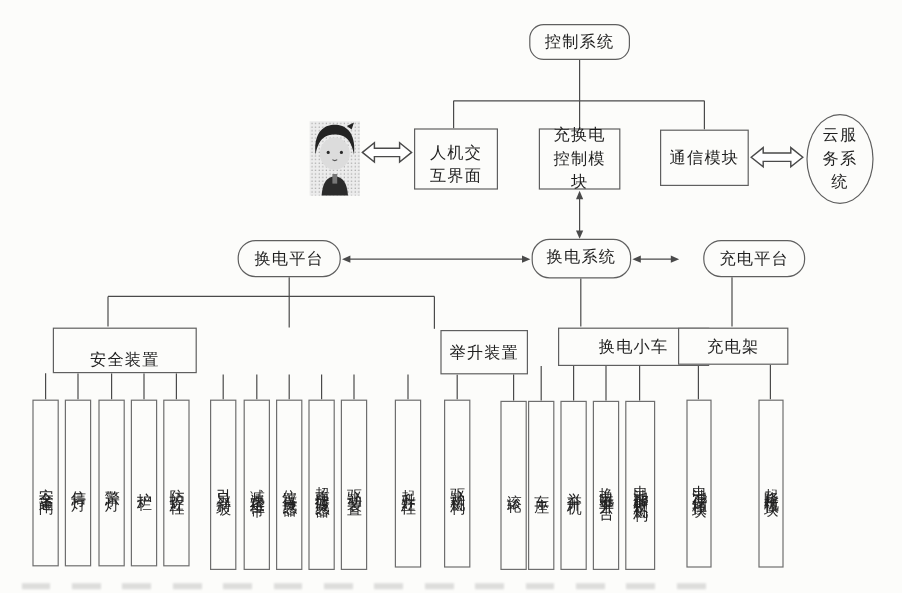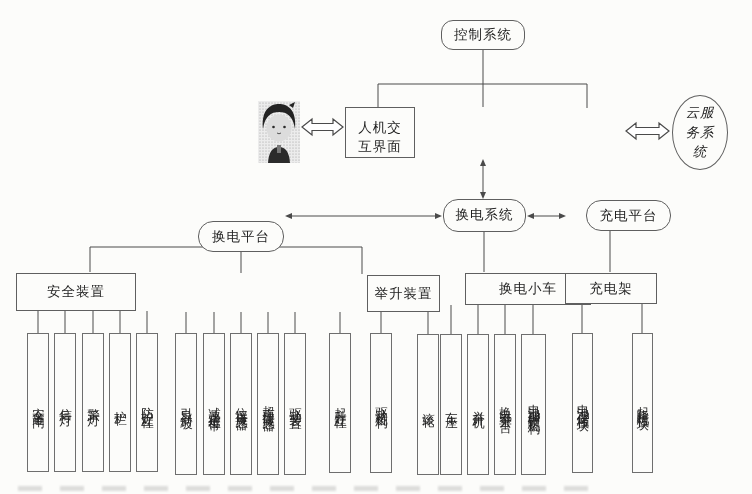--- a/index.html
+++ b/index.html
@@ -17,21 +17,21 @@
     box-sizing:border-box;
     border:1px solid #5f5f5f;
     background:#fcfcfa;
     display:flex;align-items:center;justify-content:center;
     text-align:center;
     font-size:13.5px;letter-spacing:1px;line-height:1.45;
     color:#1f1f1f;
   }
   .round{border-radius:15px;}
   .round.top{border-radius:12px;}
-  .ellipse{border-radius:50%;font-style:italic;}
+  .ellipse{border-radius:50%;}
   .leaf{
     position:absolute;z-index:2;
     box-sizing:border-box;
     width:22px;
     border:1px solid #6e6e6e;
     background:#fcfcfa;
     display:flex;align-items:center;justify-content:center;
   }
   .leaf .v{
     writing-mode:vertical-rl;
@@ -135,35 +135,41 @@
     </svg>
   </div>
 
   <div class="node round top" style="left:441px;top:20px;width:84px;height:30px;">
     <span>控制系统</span>
   </div>
 
   <div class="node pad" style="left:345px;top:107px;width:70px;height:51px;align-items:flex-end;">
     <span>人机交互界面</span>
   </div>
+  <div class="node pad" style="left:449px;top:107px;width:68px;height:51px;">
+    <span>充换电控制模块</span>
+  </div>
+  <div class="node" style="left:550px;top:108px;width:74px;height:47px;">
+    <span>通信模块</span>
+  </div>
   <div class="node ellipse pad" style="left:672px;top:95px;width:56px;height:75px;">
     <span>云服务系统</span>
   </div>
 
-  <div class="node round" style="left:198px;top:200px;width:86px;height:31px;margin-top:21px;">
+  <div class="node round" style="left:198px;top:200px;width:86px;height:31px;">
     <span>换电平台</span>
   </div>
   <div class="node round" style="left:443px;top:199px;width:83px;height:33px;font-family:Liberation Mono, monospace;">
     <span>换电系统</span>
   </div>
   <div class="node round" style="left:586px;top:200px;width:85px;height:31px;">
     <span>充电平台</span>
   </div>
 
-  <div class="node" style="left:16px;top:273px;width:120px;height:38px;">
+  <div class="node" style="left:44px;top:273px;width:120px;height:38px;align-items:flex-end;">
     <span>安全装置</span>
   </div>
   <div class="node" style="left:327px;top:275px;width:73px;height:37px;margin-left:40px;">
     <span>举升装置</span>
   </div>
   <div class="node" style="left:420px;top:273px;width:126px;height:32px;margin-left:45px;">
     <span>换电小车</span>
   </div>
   <div class="node" style="left:565px;top:273px;width:92px;height:31px;">
     <span>充电架</span>

